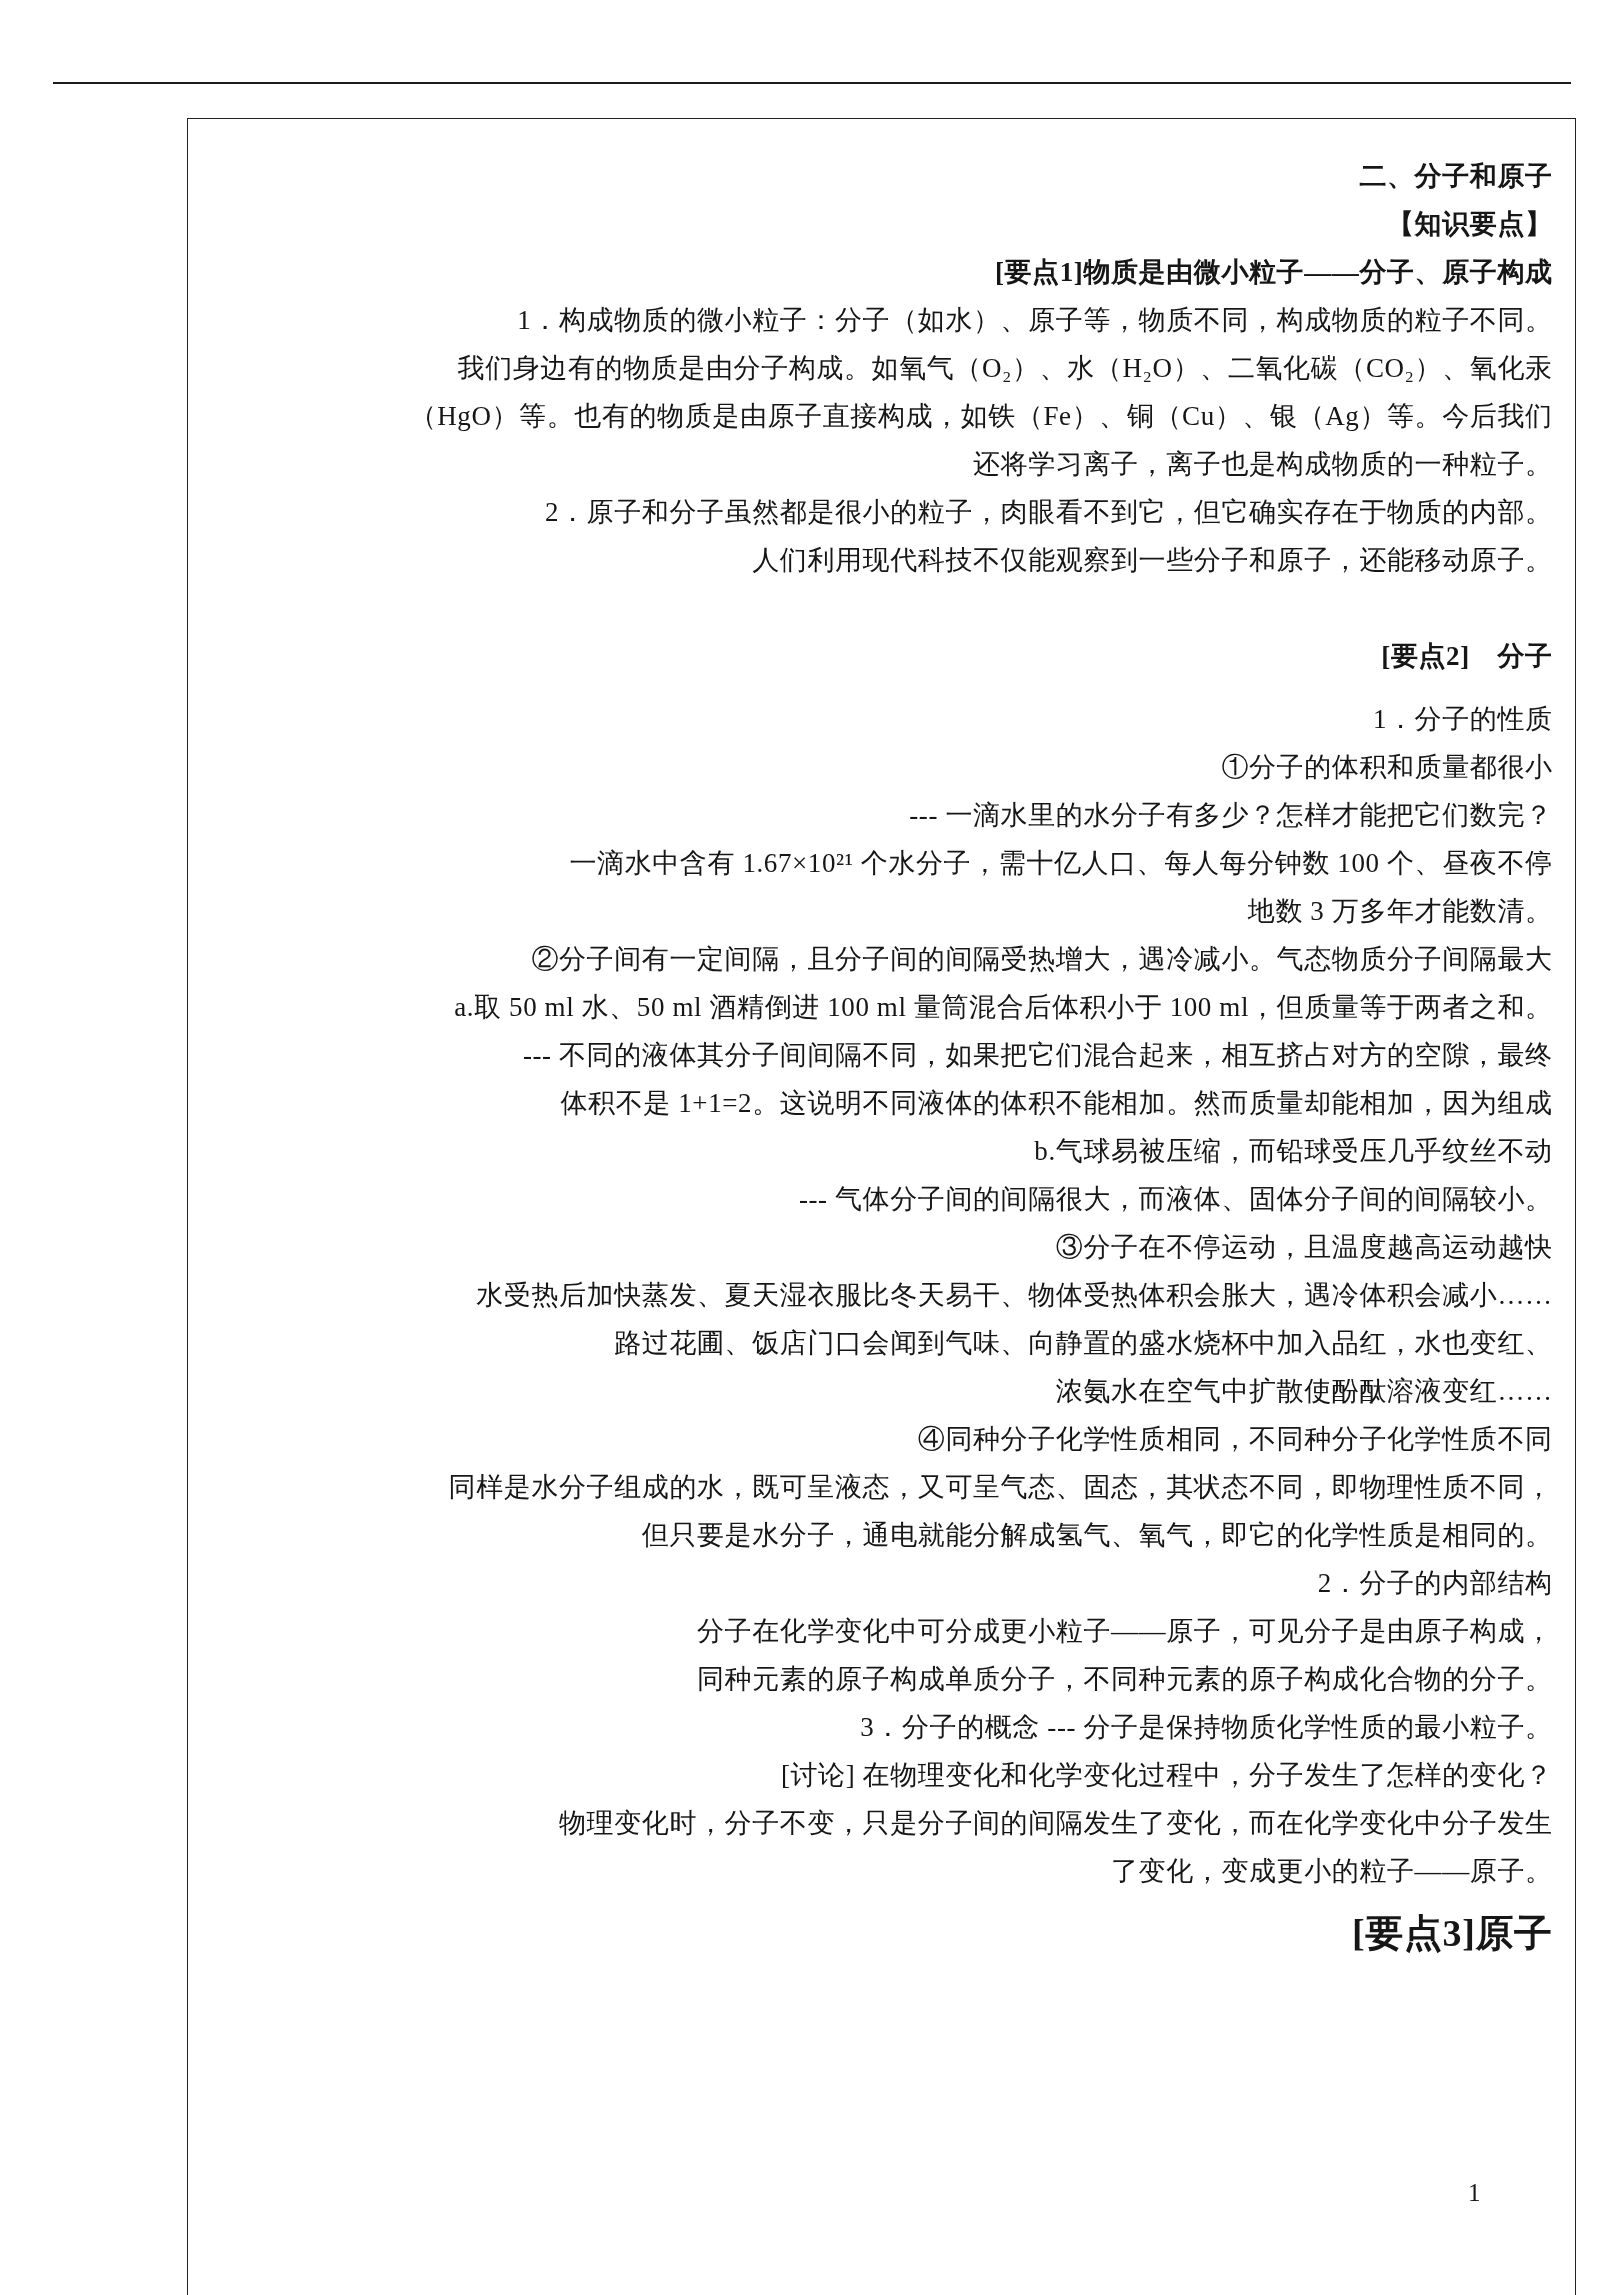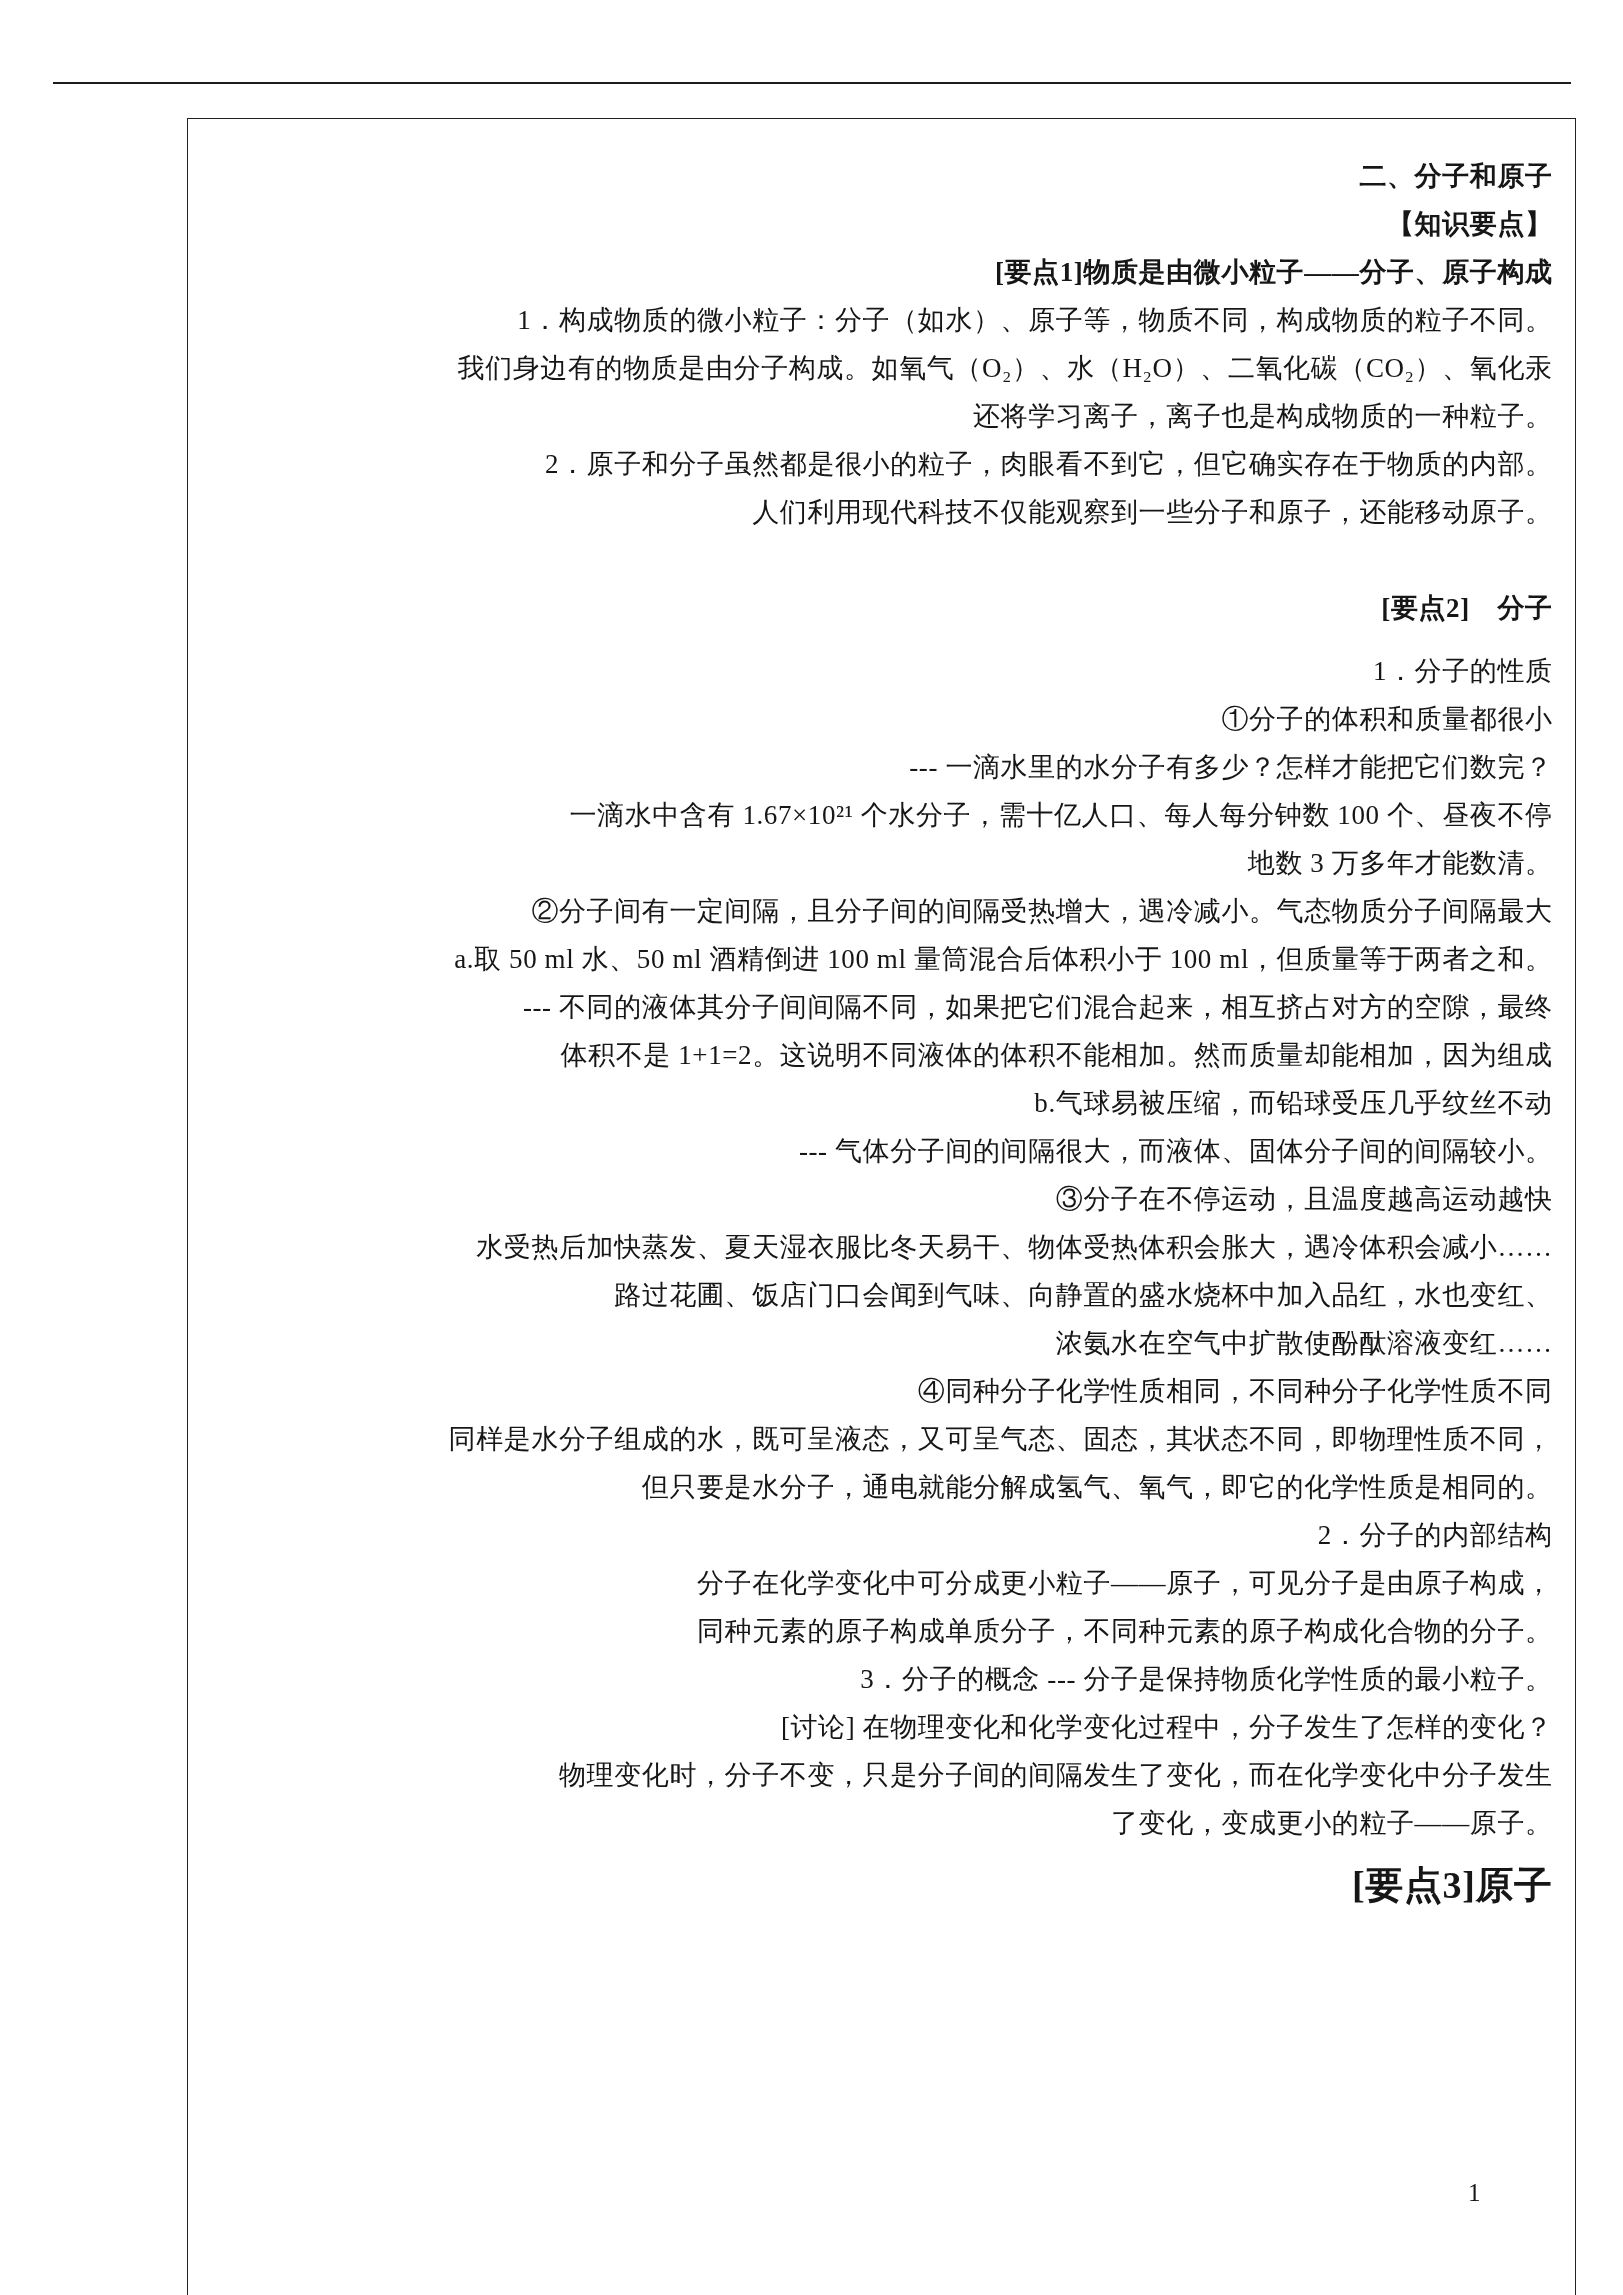--- a/index.html
+++ b/index.html
@@ -65,20 +65,21 @@
 <div class="page">
 
   <div class="toprule"></div>
 
   <div class="content-box">
     <div class="line i15 bold">二、分子和原子</div>
     <div class="line i0 bold">【知识要点】</div>
     <div class="line i35 bold">[要点1]物质是由微小粒子——分子、原子构成</div>
     <div class="line i0">1．构成物质的微小粒子：分子（如水）、原子等，物质不同，构成物质的粒子不同。</div>
     <div class="line i135">我们身边有的物质是由分子构成。如氧气（O₂）、水（H₂O）、二氧化碳（CO₂）、氧化汞</div>
+    <div class="line i45">（HgO）等。也有的物质是由原子直接构成，如铁（Fe）、铜（Cu）、银（Ag）等。今后我们</div>
     <div class="line i75">还将学习离子，离子也是构成物质的一种粒子。</div>
     <div class="line i0">2．原子和分子虽然都是很小的粒子，肉眼看不到它，但它确实存在于物质的内部。</div>
     <div class="line i115">人们利用现代科技不仅能观察到一些分子和原子，还能移动原子。</div>
 
     <div class="sp-lg"></div>
 
     <div class="line i0 bold">[要点2]　分子</div>
 
     <div class="sp-sm"></div>
 

